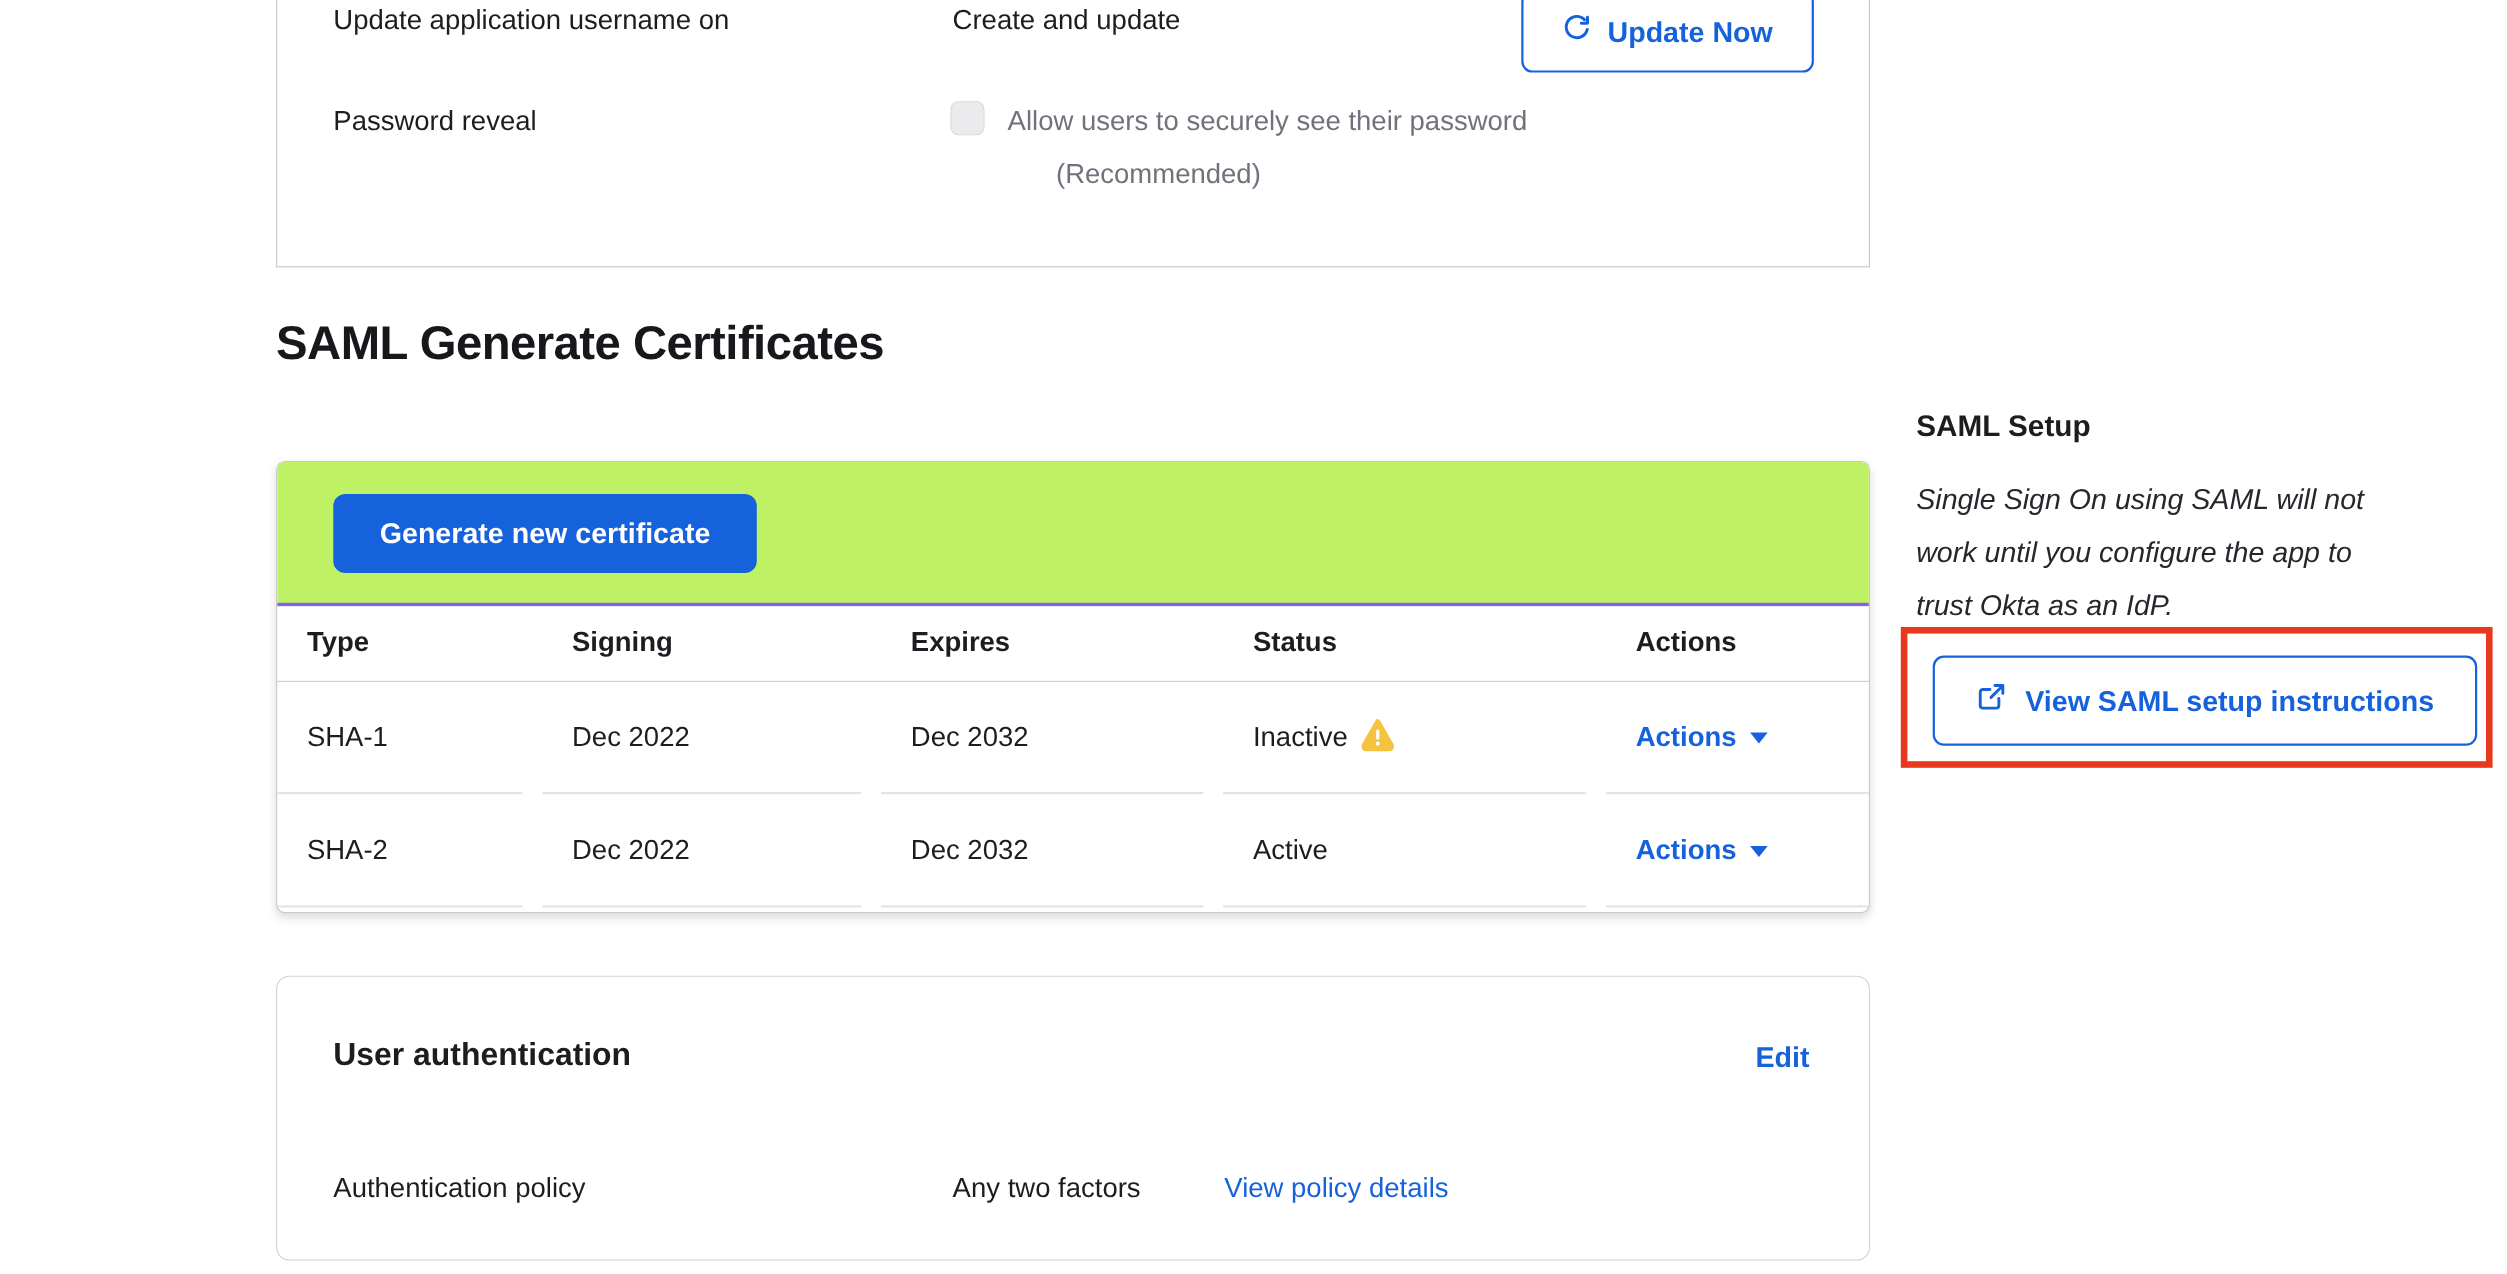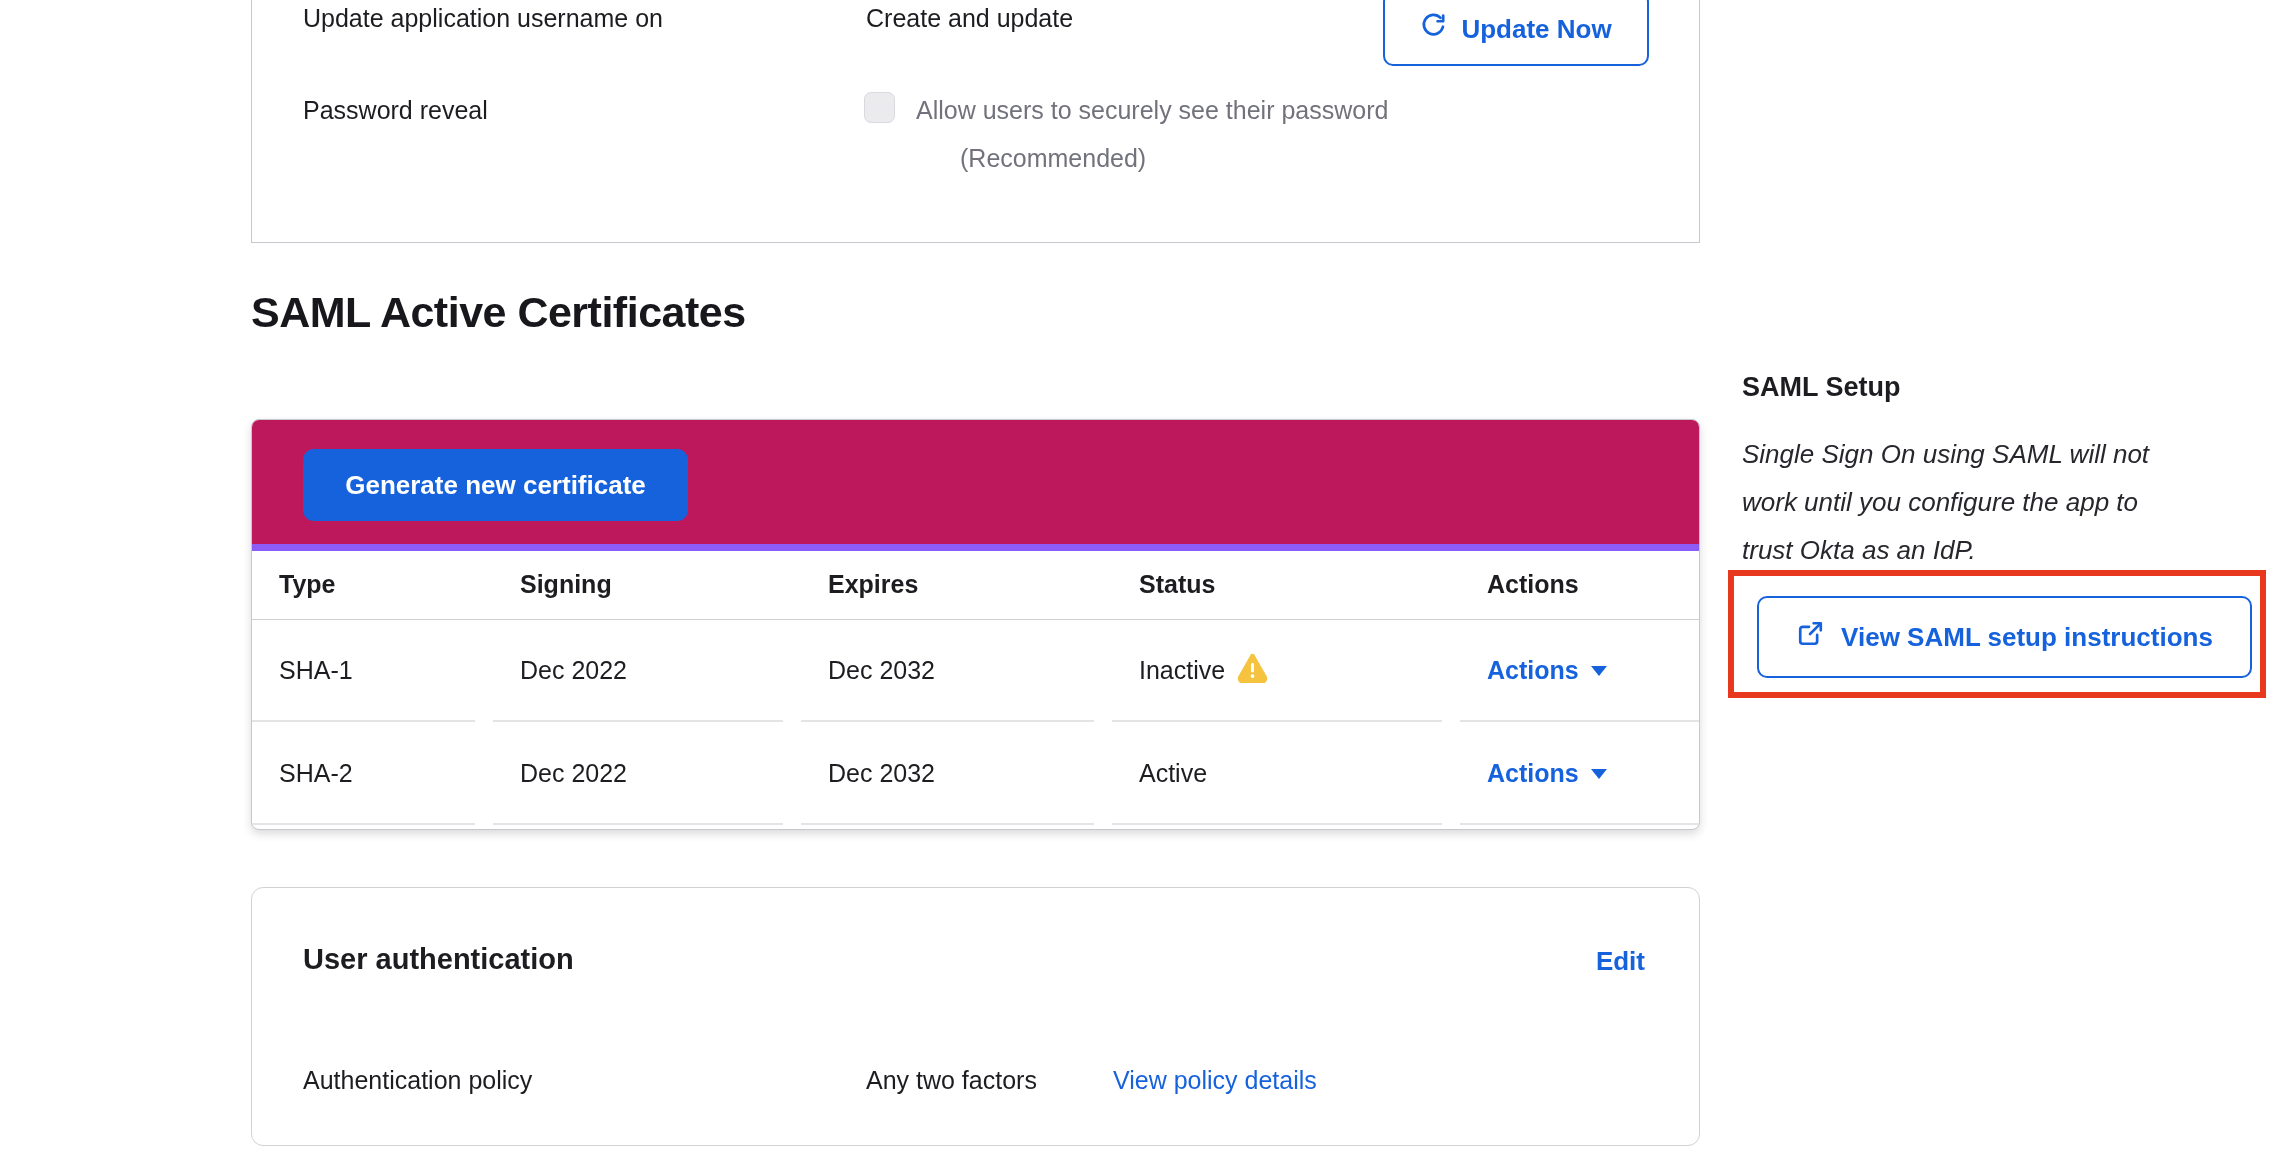--- a/index.html
+++ b/index.html
@@ -42,21 +42,21 @@
     font-size: 43px; font-weight: 700; letter-spacing: -0.5px; color: #17171c;
   }
 
   
   .card-certs {
     position: absolute; left: 251px; top: 419px; width: 1449px; height: 411px;
     background: #fff; border: 1px solid #c7c7cd; border-radius: 8px;
     box-shadow: 0 4px 9px rgba(29,29,33,0.16); overflow: hidden;
   }
   .certs-panel {
-    height: 131px; background: #be185d; border-bottom: 7px solid #8b5cf6; position: relative;
+    height: 131px; background: #bef264; border-bottom: 3px solid #8b5cf6; position: relative;
   }
   .btn-primary {
     position: absolute; left: 51px; top: 29px; width: 385px; height: 72px;
     background: #1662dd; color: #ffffff; border: none; border-radius: 11px;
     font-weight: 700; font-size: 26px; cursor: pointer;
     font-family: "Liberation Sans", sans-serif;
   }
   table.cert-table { width: 100%; border-collapse: collapse; table-layout: fixed; font-size: 25px; }
   .cert-table th, .cert-table td { text-align: left; padding-left: 27px; position: relative; }
   .cert-table th { height: 68px; font-weight: 700; border-bottom: 1px solid #cfcfd4; }
@@ -112,21 +112,21 @@
     </span>
     <span>Update Now</span>
   </button>
 
   <div class="lbl row2-label">Password reveal</div>
   <span class="checkbox"></span>
   <div class="lbl gray-text row2-line1">Allow users to securely see their password</div>
   <div class="lbl gray-text row2-line2">(Recommended)</div>
 </div>
 
-<h1 class="page-h1">SAML Active Certificates</h1>
+<h1 class="page-h1">SAML Generate Certificates</h1>
 
 <div class="card-certs">
   <div class="certs-panel">
     <button class="btn-primary">Generate new certificate</button>
   </div>
 
   <table class="cert-table">
     <colgroup>
       <col style="width:241px">
         <col style="width:308px">

